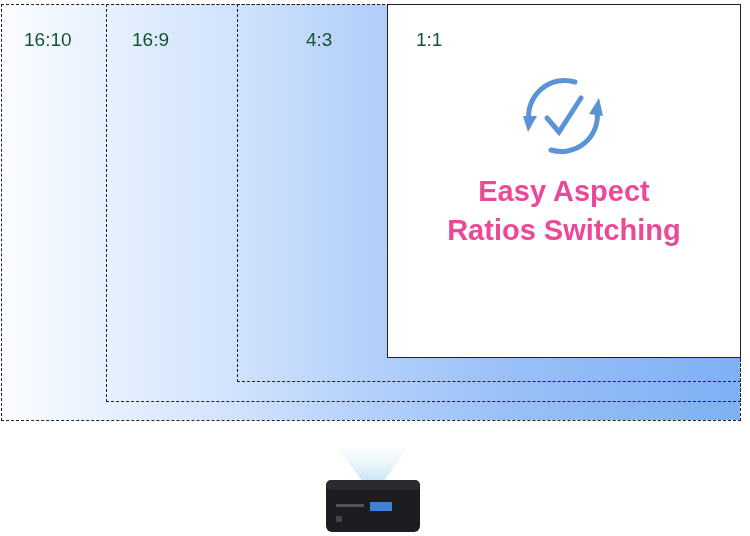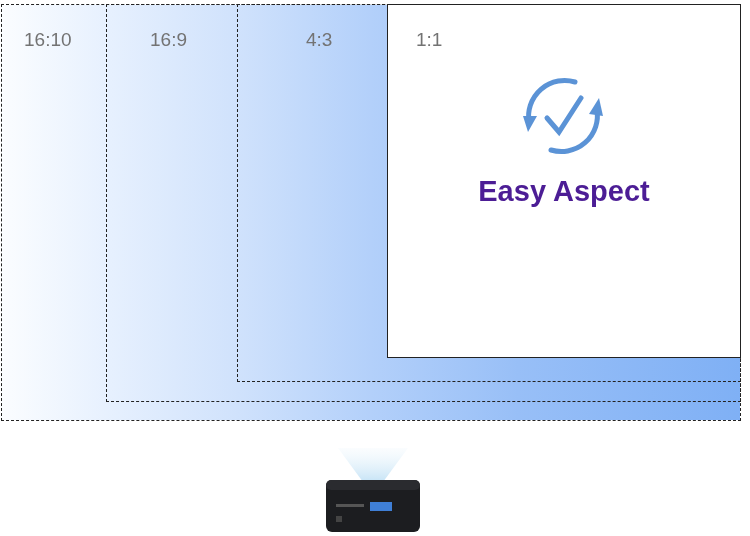--- a/index.html
+++ b/index.html
@@ -4,51 +4,52 @@
 <style>
   html,body{margin:0;padding:0;background:#ffffff;}
   body{width:750px;height:536px;position:relative;overflow:hidden;font-family:"Liberation Sans",sans-serif;}
   .grad{position:absolute;left:1px;top:5px;width:739px;height:415px;
     background:linear-gradient(90deg,#fbfdff 0%,#e6f0fe 15%,#d0e2fc 32%,#b3d0fa 50%,#98bff7 70%,#7fb0f5 100%);}
   .frame{position:absolute;box-sizing:border-box;border:1.5px dashed #222;}
   .f1610{left:1px;top:4px;width:740px;height:417px;}
   .f169{left:106px;top:4px;width:635px;height:398px;}
   .f43{left:237px;top:4px;width:504px;height:378px;}
   .f11{position:absolute;left:387px;top:4px;width:354px;height:354px;box-sizing:border-box;border:1.5px solid #222;background:#fff;}
-  .lbl{position:absolute;top:29px;font-size:19px;color:#737373;}
-  .title{position:absolute;left:387px;top:172px;width:354px;text-align:center;font-weight:bold;font-size:29px;line-height:39px;color:#4c1d95;}
+  .lbl{position:absolute;top:29px;font-size:19px;color:#14532d;}
+  .title{position:absolute;left:387px;top:172px;width:354px;text-align:center;font-weight:bold;font-size:29px;line-height:39px;color:#ec4899;}
   .icon{position:absolute;left:515px;top:70px;width:96px;height:90px;}
   .proj{position:absolute;left:318px;top:440px;width:110px;height:96px;}
 </style>
 </head>
 <body>
 
 <div class="grad"></div>
 <div class="frame f1610"></div>
 <div class="frame f169"></div>
 <div class="frame f43"></div>
 <div class="f11"></div>
 
 <span class="lbl" style="left:24px">16:10</span>
-<span class="lbl" style="left:150px">16:9</span>
+<span class="lbl" style="left:132px">16:9</span>
 <span class="lbl" style="left:306px">4:3</span>
 <span class="lbl" style="left:416px">1:1</span>
 
 <svg class="icon" viewBox="0 0 96 90">
   <g fill="none" stroke="#5b93d6" stroke-width="5" stroke-linecap="round">
     <path d="M60 12 A36 36 0 0 0 14 52"></path>
     <path d="M36 80 A36 36 0 0 0 82 40"></path>
     <path d="M32 48 L44 62 L66 28"></path>
   </g>
   <path d="M8 46 L22 46 L13 62 Z" fill="#5b93d6"></path>
   <path d="M88 46 L74 44 L84 28 Z" fill="#5b93d6"></path>
 </svg>
 
 <div class="title">
   <div>Easy Aspect</div>
+  <div>Ratios Switching</div>
 </div>
 
 <svg class="proj" viewBox="0 0 110 96">
   <defs>
     <linearGradient id="beam" x1="0" y1="1" x2="0" y2="0">
       <stop offset="0" stop-color="#bfe0f5" stop-opacity="0.9"></stop>
       <stop offset="1" stop-color="#e8f4fb" stop-opacity="0.2"></stop>
     </linearGradient>
   </defs>
   <path d="M45 42 L20 8 L90 8 L65 42 Z" fill="url(#beam)"></path>

